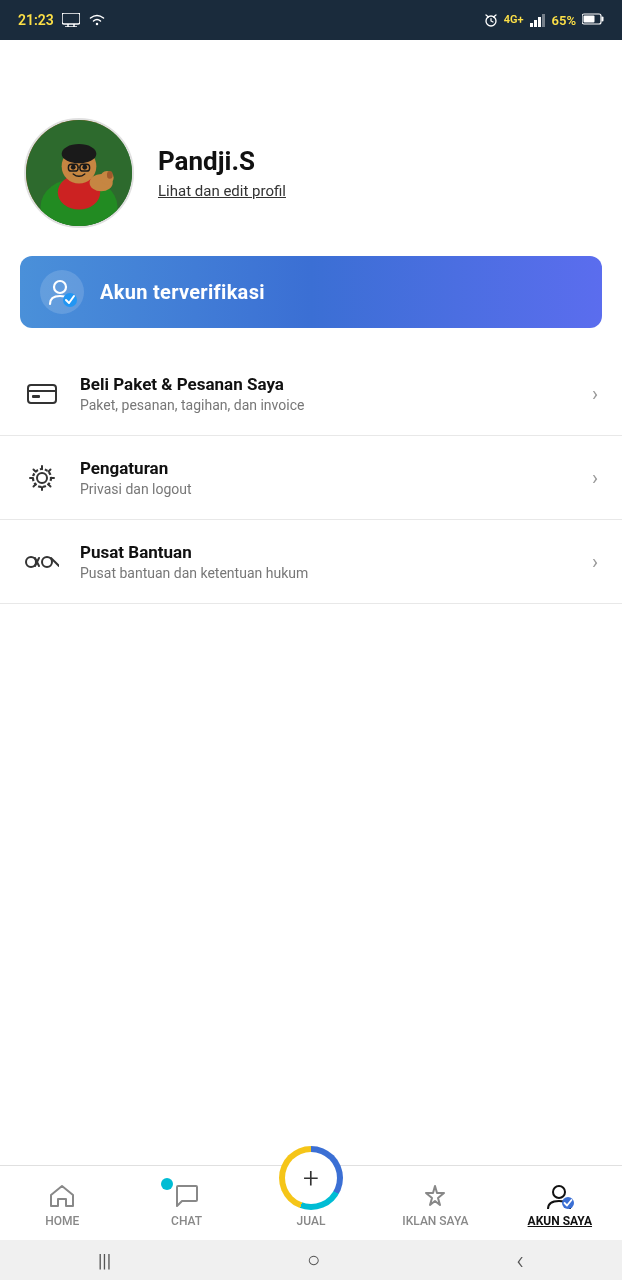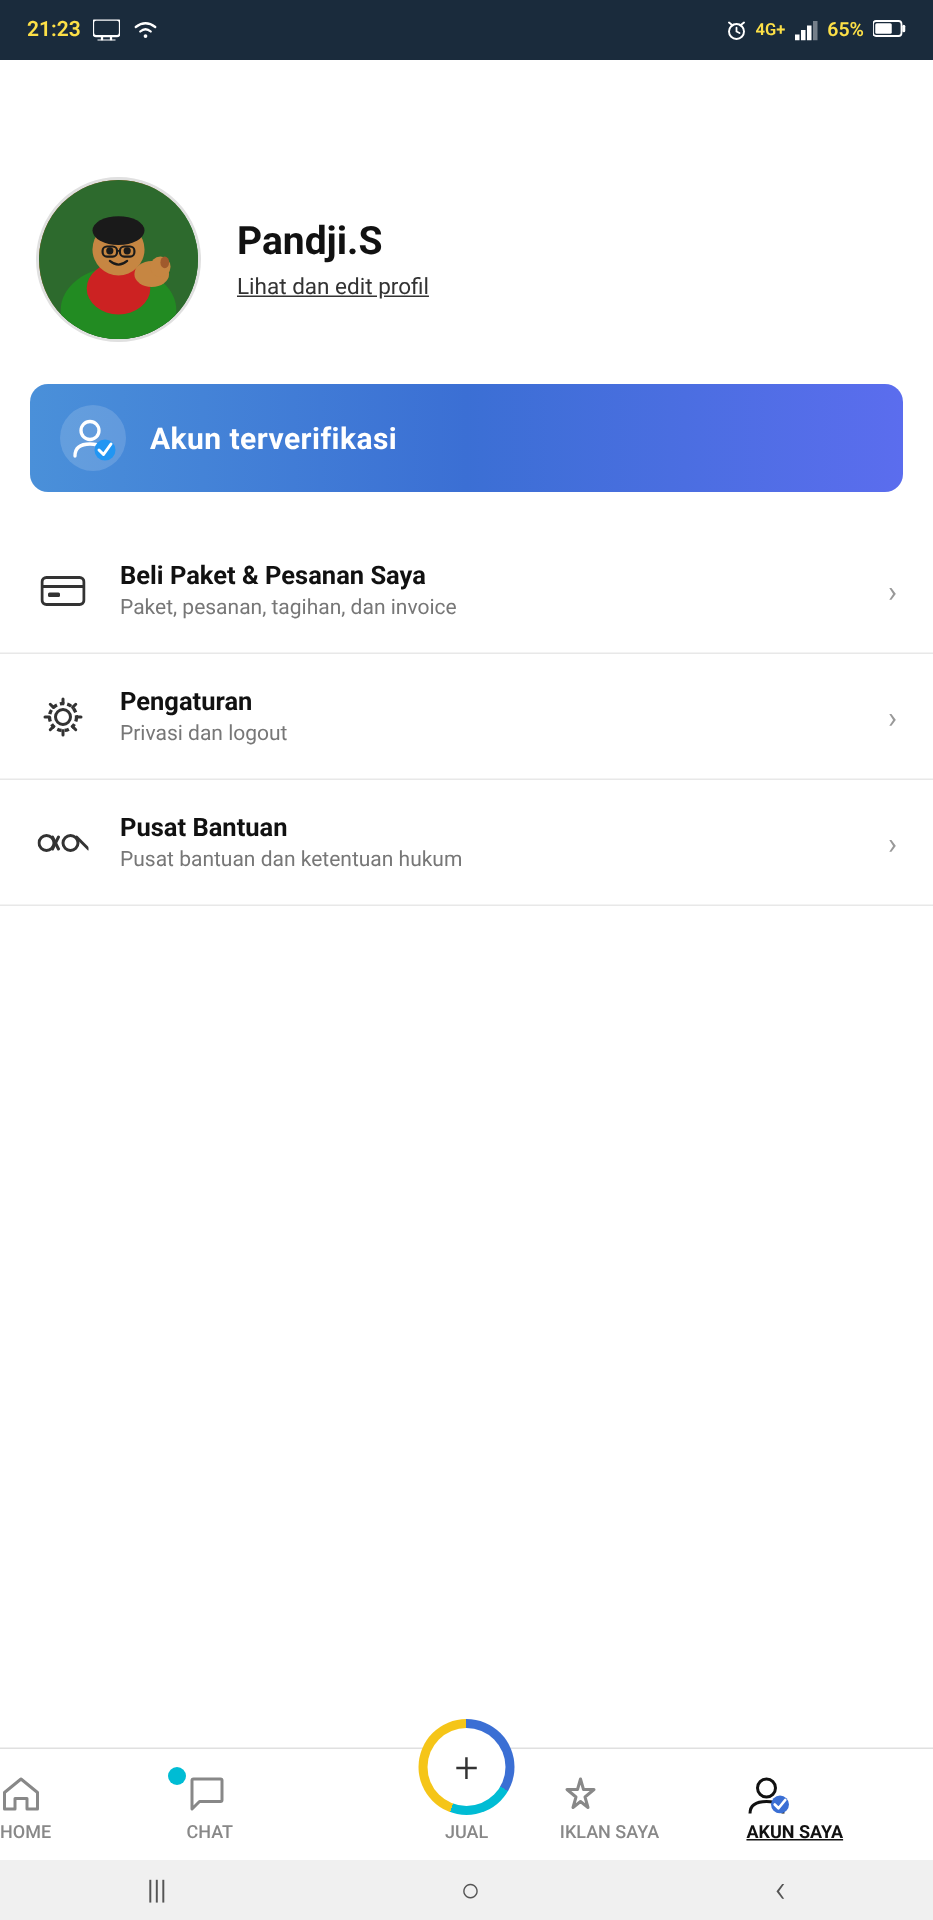--- a/index.html
+++ b/index.html
@@ -154,21 +154,21 @@
       border-top: 1px solid #e0e0e0;
       display: flex;
       align-items: flex-end;
       justify-content: space-around;
       padding: 10px 0 12px 0;
       z-index: 100;
     }
     .nav-item {
       display: flex;
       flex-direction: column;
-      align-items: flex-start;
+      align-items: center;
       gap: 4px;
       cursor: pointer;
       flex: 1;
       position: relative;
     }
     .nav-icon {
       width: 28px;
       height: 28px;
       display: flex;
       align-items: center;

